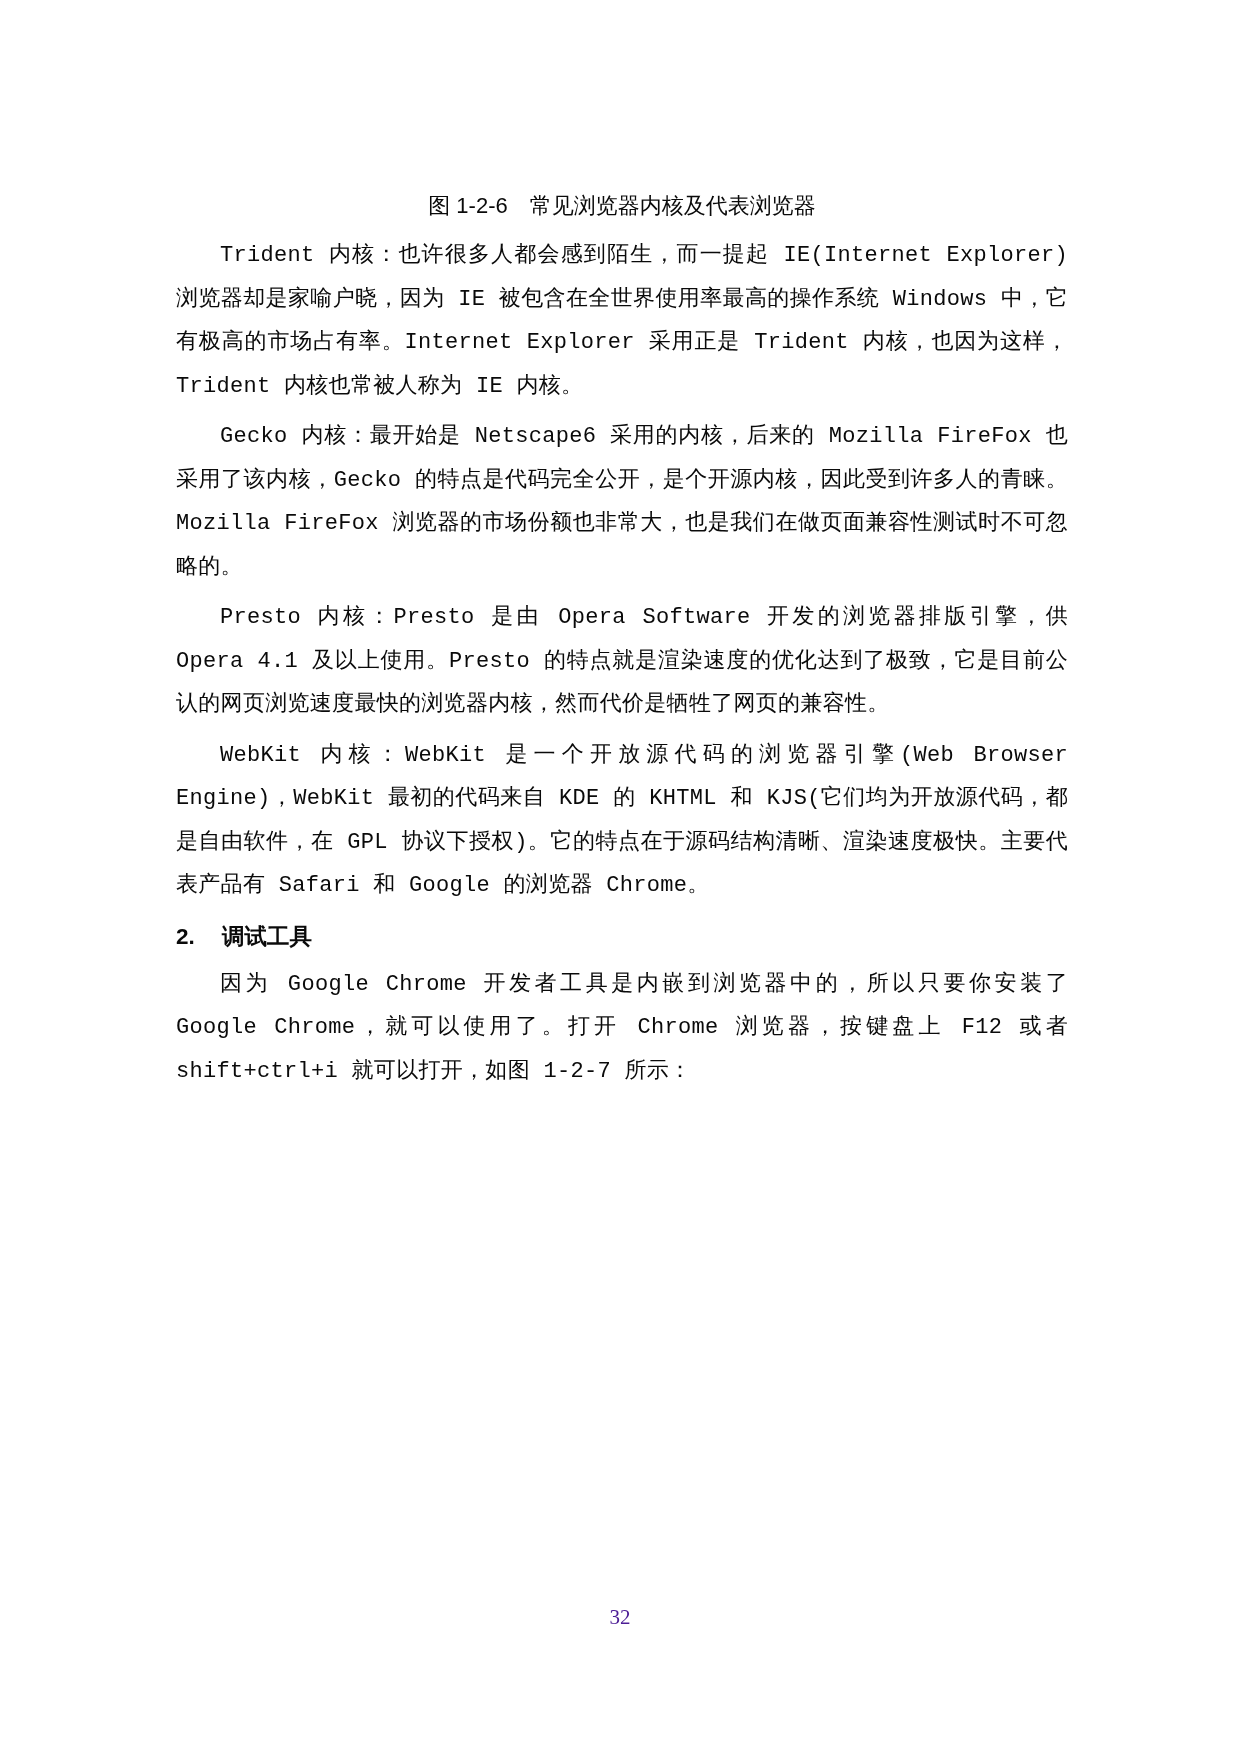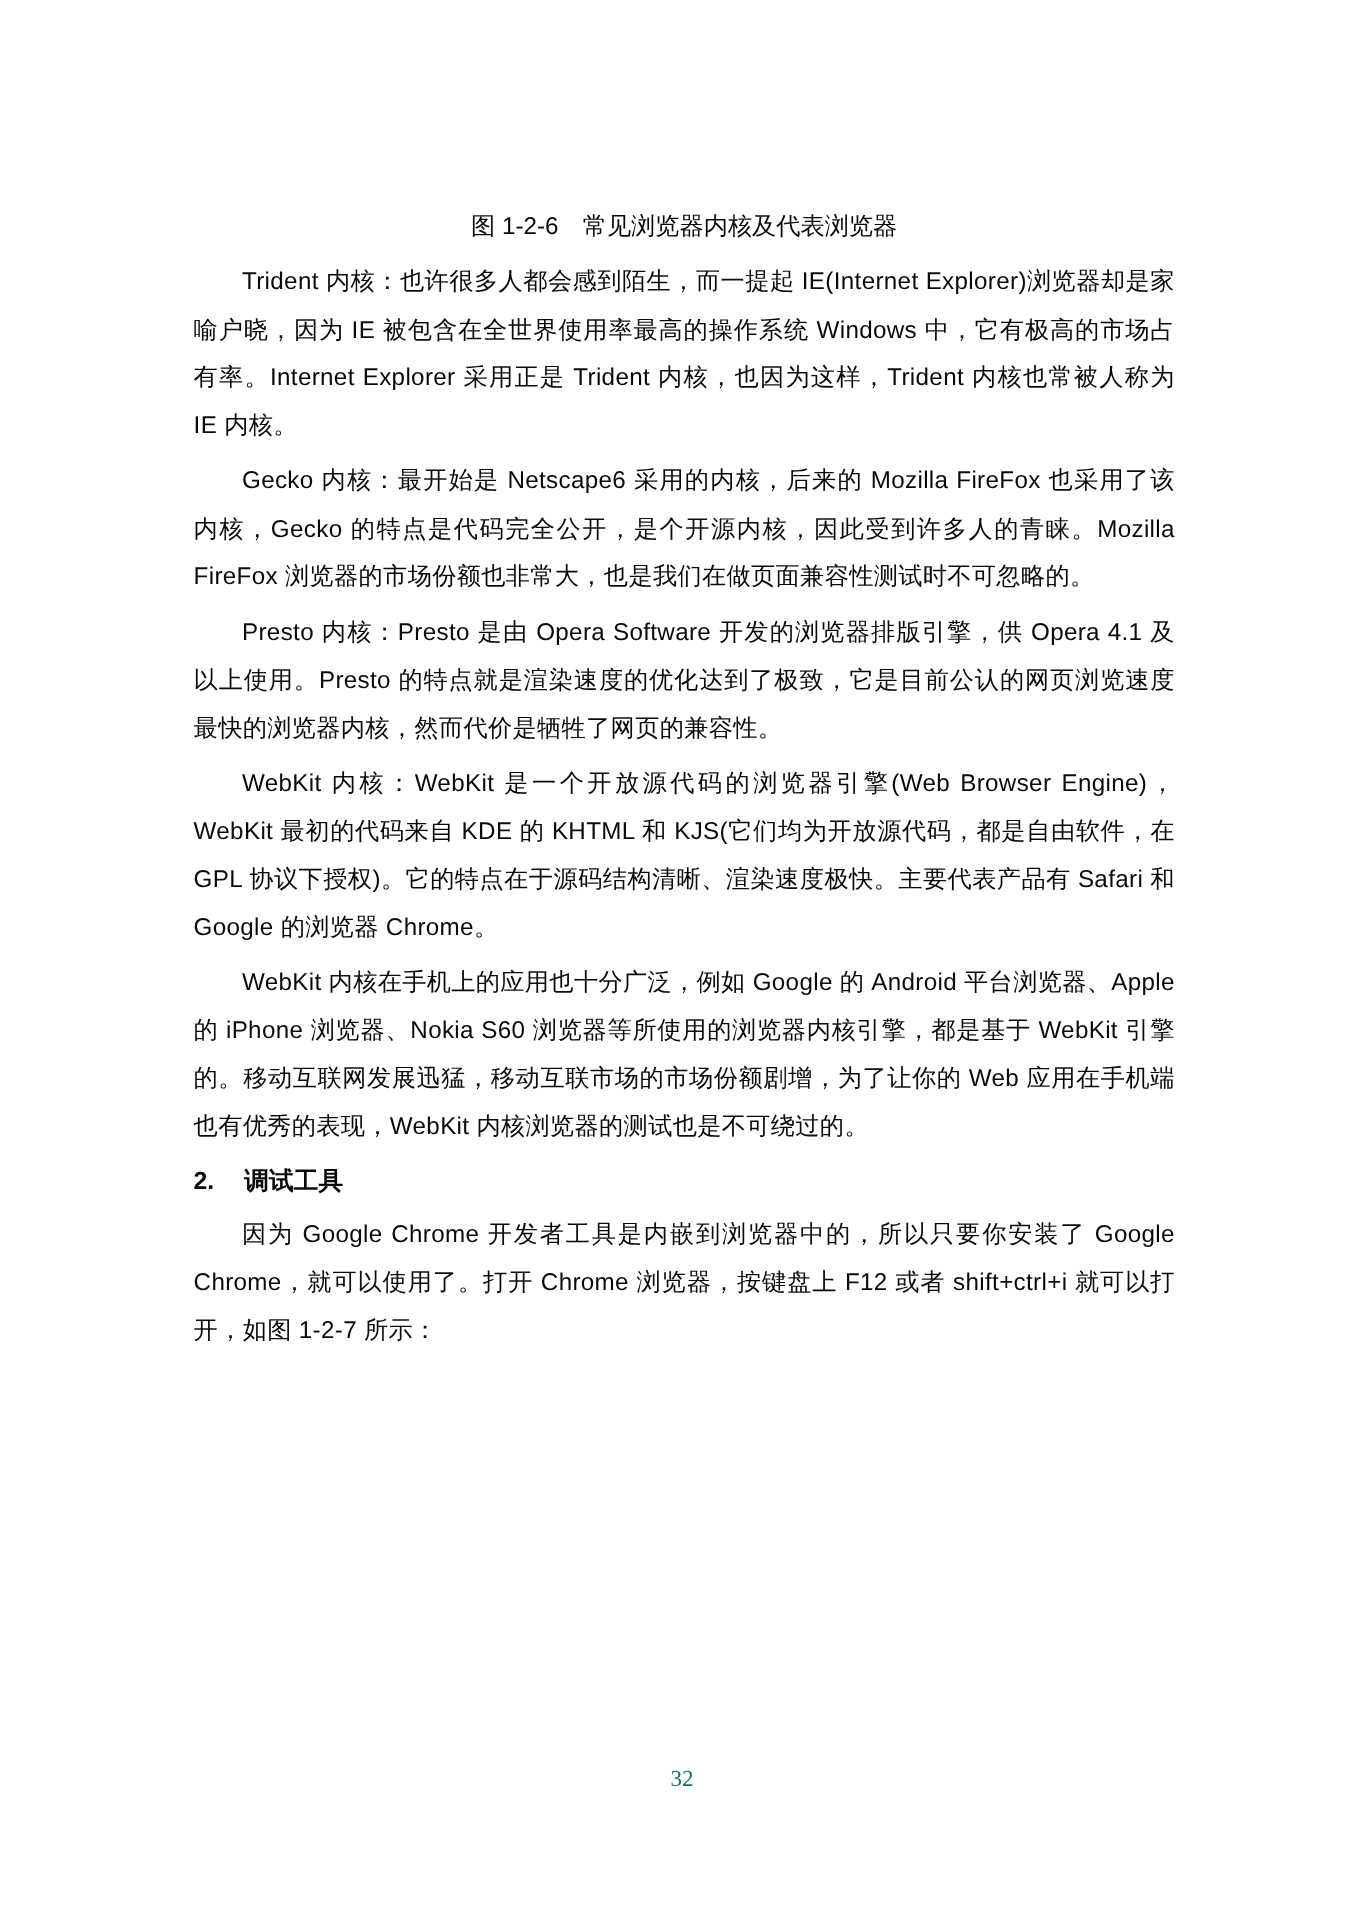--- a/index.html
+++ b/index.html
@@ -29,20 +29,21 @@
     margin: 0 0 6px 0;
     white-space: pre-wrap;
   }
   p.body-para {
     font-size: 22px;
     line-height: 43.5px;
     text-align: justify;
     text-indent: 2em;
     margin: 0 0 7px 0;
     letter-spacing: 0.3px;
+    font-family: Liberation Mono, monospace;
   }
   .section-heading {
     display: flex;
     align-items: baseline;
     font-size: 22.5px;
     font-weight: 700;
     line-height: 44px;
     margin: 4px 0 4px 0;
   }
   .section-heading .sec-num {
@@ -52,39 +53,38 @@
   .footer {
     position: absolute;
     left: 0;
     top: 1605px;
     width: 1240px;
     text-align: center;
   }
   .page-number {
     font-family: "Liberation Serif", serif;
     font-size: 21px;
-    color: #0f766e;
+    color: #4c1d95;
   }
 </style>
 </head>
 <body>
 
 <main class="page">
 
   <h3 class="figure-caption">图 1-2-6　常见浏览器内核及代表浏览器</h3>
 
   <p class="body-para">Trident 内核：也许很多人都会感到陌生，而一提起 IE(Internet Explorer)浏览器却是家喻户晓，因为 IE 被包含在全世界使用率最高的操作系统 Windows 中，它有极高的市场占有率。Internet Explorer 采用正是 Trident 内核，也因为这样，Trident 内核也常被人称为 IE 内核。</p>
 
   <p class="body-para">Gecko 内核：最开始是 Netscape6 采用的内核，后来的 Mozilla FireFox 也采用了该内核，Gecko 的特点是代码完全公开，是个开源内核，因此受到许多人的青睐。Mozilla FireFox 浏览器的市场份额也非常大，也是我们在做页面兼容性测试时不可忽略的。</p>
 
   <p class="body-para">Presto 内核：Presto 是由 Opera Software 开发的浏览器排版引擎，供 Opera 4.1 及以上使用。Presto 的特点就是渲染速度的优化达到了极致，它是目前公认的网页浏览速度最快的浏览器内核，然而代价是牺牲了网页的兼容性。</p>
 
   <p class="body-para">WebKit 内核：WebKit 是一个开放源代码的浏览器引擎(Web Browser Engine)，WebKit 最初的代码来自 KDE 的 KHTML 和 KJS(它们均为开放源代码，都是自由软件，在 GPL 协议下授权)。它的特点在于源码结构清晰、渲染速度极快。主要代表产品有 Safari 和 Google 的浏览器 Chrome。</p>
 
-  <p class="body-para">WebKit 内核在手机上的应用也十分广泛，例如 Google 的 Android 平台浏览器、Apple 的 iPhone 浏览器、Nokia S60 浏览器等所使用的浏览器内核引擎，都是基于 WebKit 引擎的。移动互联网发展迅猛，移动互联市场的市场份额剧增，为了让你的 Web 应用在手机端也有优秀的表现，WebKit 内核浏览器的测试也是不可绕过的。</p>
 
 
   <h4 class="section-heading">
     <span class="sec-num">2.</span>
     <span class="sec-label">调试工具</span>
   </h4>
 
 
   <p class="body-para">因为 Google Chrome 开发者工具是内嵌到浏览器中的，所以只要你安装了 Google Chrome，就可以使用了。打开 Chrome 浏览器，按键盘上 F12 或者 shift+ctrl+i 就可以打开，如图 1-2-7 所示：</p>
 

